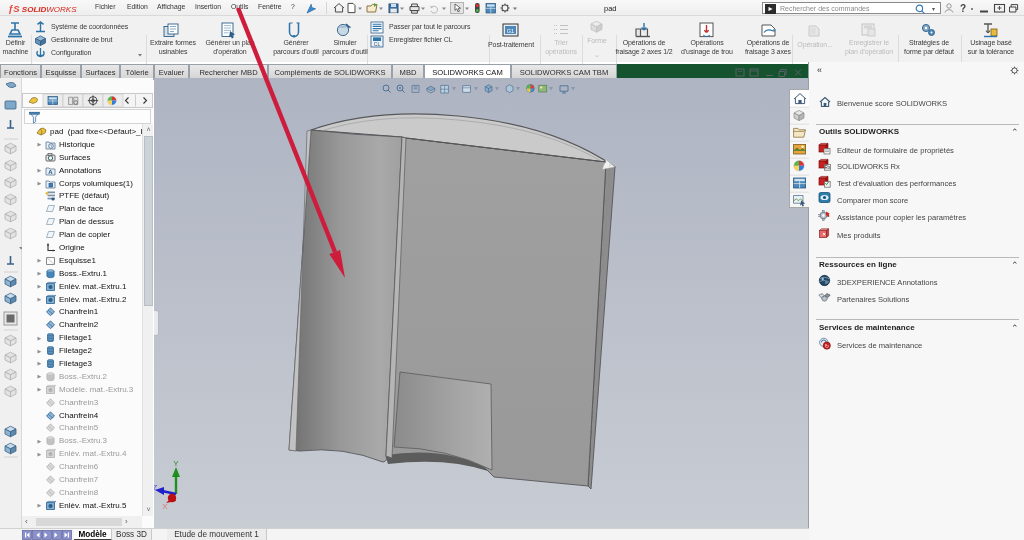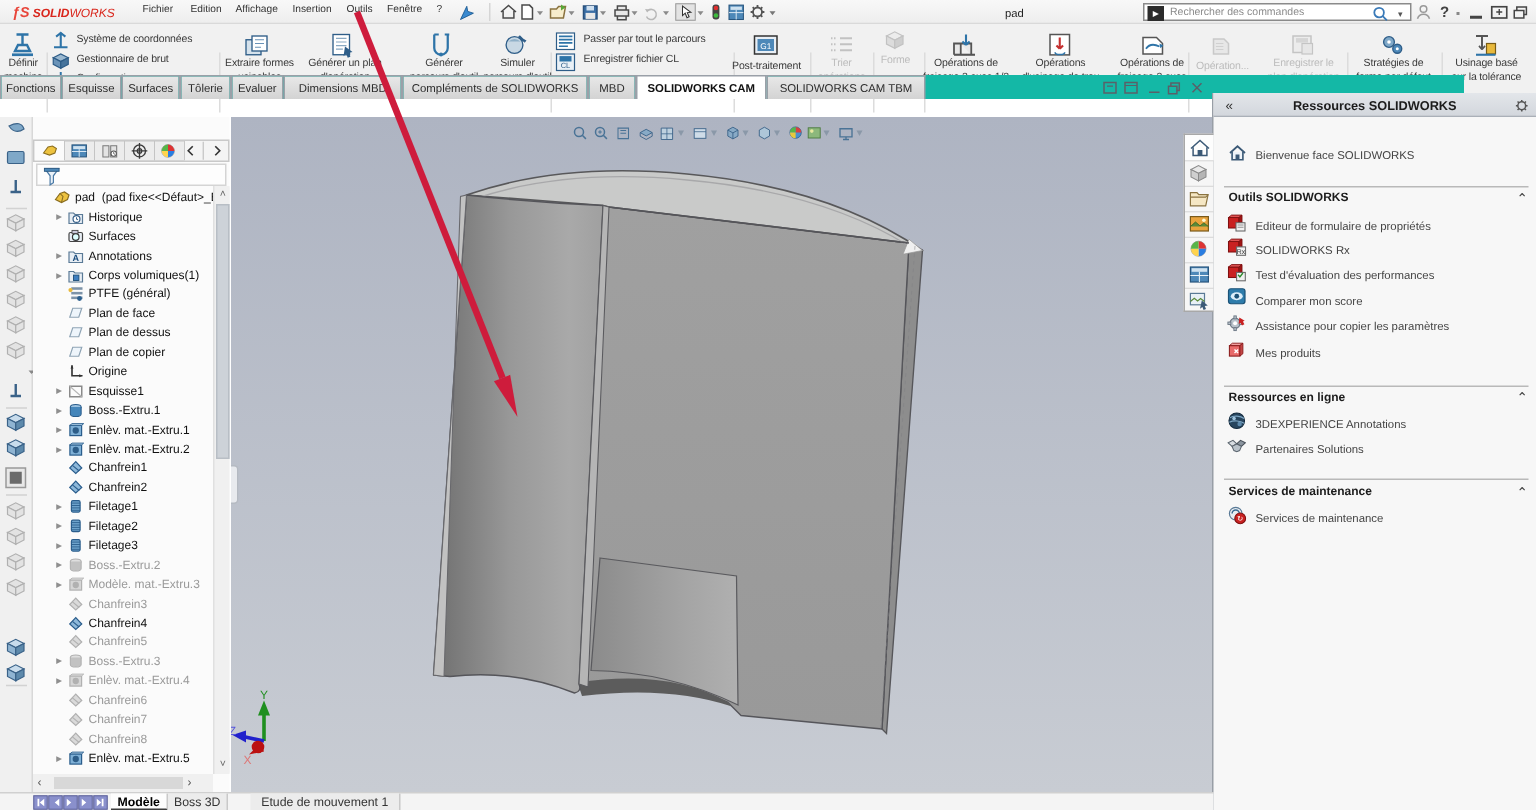--- a/index.html
+++ b/index.html
@@ -3,34 +3,34 @@
 <style>
 *{box-sizing:border-box;margin:0;padding:0}
 html,body{width:1024px;height:540px;overflow:hidden}
 body{position:relative;font-family:"Liberation Sans",sans-serif;background:#fff;-webkit-font-smoothing:antialiased}
 .ab{position:absolute}
 
 #menubar{left:0;top:0;width:1024px;height:16px;background:linear-gradient(#f8f8f8,#eeeeee);border-bottom:1px solid #d9d9d9}
 .menu{top:3px;font-size:6.8px;color:#333}
 #logo{left:8px;top:3px;font-size:8px;font-weight:bold;font-style:italic;color:#d9261c;letter-spacing:0}
 #logo .lt{color:#e8453a;font-size:9.5px}
-#title{left:670px;top:4px;font-size:7.5px;color:#222}
+#title{left:604px;top:4px;font-size:7.5px;color:#222}
 #search{left:762px;top:1.5px;width:179px;height:12.5px;background:#fff;border:1px solid #8a8a8a;white-space:nowrap}
 #search .sic{position:absolute;left:2px;top:1px;width:11px;height:10px;background:#2b2b2b;color:#fff;font-size:8px;line-height:10px;text-align:center}
 #search .stx{position:absolute;left:17px;top:2.5px;font-size:7px;color:#8b8b8b}
 
 #ribbon{left:0;top:16px;width:1024px;height:46px;background:#f1f1f1}
 .rsep{top:19px;width:1px;height:40px;background:#dcdcdc}
 .rl{font-size:7px;letter-spacing:-.1px;color:#3a3a3a;text-align:center;white-space:nowrap;line-height:9px}
 .rl.dis{color:#bcbcbc}
 .rll{font-size:7px;letter-spacing:-.1px;color:#3a3a3a;white-space:nowrap}
 
-#tabrow{left:0;top:50px;width:976px;height:16px;background:#14b8a6}
+#tabrow{left:0;top:64px;width:976px;height:16px;background:#14532d}
 .tab{top:0;height:16px;background:linear-gradient(#e8e8e8,#d3d3d3);border:1px solid #9aa0a8;border-bottom:none;font-size:7.6px;color:#2c2c2c;text-align:center;line-height:15px;white-space:nowrap}
-.tab.act{background:#fff;font-weight:bold;color:#111}
+.tab.act{background:#fff;font-weight:normal;color:#111}
 
 #lstrip{left:0;top:78px;width:22px;height:450px;background:#f0f0f0;border-right:1px solid #d8d8d8}
 
 #tree{left:22px;top:78px;width:131px;height:450px;background:#fbfbfb}
 #treehdr{left:22px;top:93px;width:131px;height:15px;background:#f4f4f4;border:1px solid #c9c9c9}
 #filter{left:24px;top:109px;width:127px;height:15px;background:#fdfdfd;border:1px solid #d4d4d4}
 .trow{height:12.9px;display:flex;align-items:center;font-size:8px;color:#111;white-space:nowrap}
 .trow.g{color:#9a9a9a}
 .trow .ar{width:11px;text-align:center;color:#8f8f8f;font-size:5px;flex:none}
 .trow .noar{width:11px;flex:none}
@@ -264,21 +264,21 @@
   <div class="ab rl dis" style="left:836px;top:22px;width:66px">Enregistrer le<br>plan d'opération</div>
   <div class="ab rl" style="left:897px;top:22px;width:64px">Stratégies de<br>forme par défaut</div>
   <div class="ab rl" style="left:960px;top:22px;width:62px">Usinage basé<br>sur la tolérance</div>
 </div>
 <div id="tabrow" class="ab">
   <div class="ab tab" style="left:0px;width:41px">Fonctions</div>
   <div class="ab tab" style="left:41px;width:40px">Esquisse</div>
   <div class="ab tab" style="left:81px;width:39px">Surfaces</div>
   <div class="ab tab" style="left:120px;width:34px">Tôlerie</div>
   <div class="ab tab" style="left:154px;width:35px">Evaluer</div>
-  <div class="ab tab" style="left:189px;width:79px">Dimensions MBD</div>
+  <div class="ab tab" style="left:189px;width:79px">Rechercher MBD</div>
   <div class="ab tab" style="left:268px;width:124px">Compléments de SOLIDWORKS</div>
   <div class="ab tab" style="left:392px;width:32px">MBD</div>
   <div class="ab tab act" style="left:424px;width:87px">SOLIDWORKS CAM</div>
   <div class="ab tab" style="left:511px;width:106px">SOLIDWORKS CAM TBM</div>
   <svg class="ab" style="left:735px;top:3px" width="70" height="11" viewBox="0 0 70 11">
     <g fill="none" stroke="#5a6068" stroke-width="1">
       <rect x="1" y="2" width="8" height="7"></rect>
         <path d="M3 4.4h4" stroke-width=".8"></path>
       <rect x="15" y="2" width="8" height="7"></rect>
         <path d="M15 4h8" stroke-width=".8"></path>
@@ -580,21 +580,21 @@
         <svg width="11" height="11">
           <use href="#i-corps"></use>
         </svg>
         <span>Corps volumiques(1)</span>
       </div>
 <div class="trow">
         <span class="noar"></span>
         <svg width="11" height="11">
           <use href="#i-ptfe"></use>
         </svg>
-        <span>PTFE (général)</span>
+        <span>PTFE (défaut)</span>
       </div>
 <div class="trow">
         <span class="noar"></span>
         <svg width="11" height="11">
           <use href="#i-plane"></use>
         </svg>
         <span>Plan de face</span>
       </div>
 <div class="trow">
         <span class="noar"></span>
@@ -796,34 +796,33 @@
   <div class="ab" style="left:1px;top:1px;width:9px;height:10px;background:#f0f0f0;color:#666;font-size:7px;text-align:center;line-height:10px">˄</div>
   <div class="ab" style="left:1px;top:12px;width:9px;height:170px;background:#cdd2d8;border:1px solid #b8bec5"></div>
   <div class="ab" style="left:1px;top:381px;width:9px;height:10px;background:#f0f0f0;color:#666;font-size:7px;text-align:center;line-height:10px">˅</div>
 </div>
 <div id="hscroll" class="ab">
   <span class="ab" style="left:3px;top:1px;font-size:8px;color:#555">‹</span>
   <span class="ab" style="left:103px;top:1px;font-size:8px;color:#555">›</span>
   <div class="ab" style="left:14px;top:2px;width:86px;height:8px;background:#d8d8d8"></div>
 </div>
 <div id="rpanel" class="ab">
-  <div id="rphdr" class="ab">Ressources SOLIDWORKS</div>
   <span class="ab" style="left:8px;top:3px;font-size:9px;color:#333">«</span>
   <svg class="ab" style="left:201px;top:4px" width="9" height="9" viewBox="0 0 9 9">
       <circle cx="4.5" cy="4.5" r="2.6" fill="none" stroke="#555" stroke-width="1"></circle>
       <g stroke="#555" stroke-width="1">
         <path d="M4.5 .6v1.4M4.5 7v1.4M.6 4.5h1.4M7 4.5h1.4M1.7 1.7l1 1M6.3 6.3l1 1M7.3 1.7l-1 1M2.7 6.3l-1 1"></path>
       </g>
     </svg>
   <svg class="ab" style="left:9px;top:33px" width="14" height="14" viewBox="0 0 14 14">
       <path d="M2 7 L7 2.5 L12 7" fill="none" stroke="#3c5a77" stroke-width="1.2"></path>
       <path d="M3.4 6.4 V11.5 H10.6 V6.4" fill="#eef3f8" stroke="#3c5a77" stroke-width="1.1"></path>
       <rect x="5.7" y="8" width="2.6" height="3.5" fill="#3c5a77"></rect>
     </svg>
-  <span class="ab ritem" style="left:28px;top:37px">Bienvenue face SOLIDWORKS</span>
+  <span class="ab ritem" style="left:28px;top:37px">Bienvenue score SOLIDWORKS</span>
   <div class="ab rhr" style="top:62px"></div>
   <span class="ab rsec" style="left:10px;top:65px">Outils SOLIDWORKS</span>
   <span class="ab chev" style="left:202px;top:65px">⌃</span>
   <svg class="ab" style="left:9px;top:80px" width="13" height="13" viewBox="0 0 13 13">
       <rect x="1" y="3" width="7" height="7" fill="#c92121" stroke="#7e1010" stroke-width=".7"></rect>
       <path d="M1 3 l2-1.6 h7 L8 3z" fill="#e05555" stroke="#7e1010" stroke-width=".6"></path>
       <path d="M8 3 l2-1.6 v7 L8 10z" fill="#a01515" stroke="#7e1010" stroke-width=".6"></path>
       <rect x="6" y="6.5" width="6" height="5.5" fill="#f2f2f2" stroke="#666" stroke-width=".7"></rect>
       <path d="M7 8h4M7 9.5h4" stroke="#888" stroke-width=".6"></path>
     </svg>

